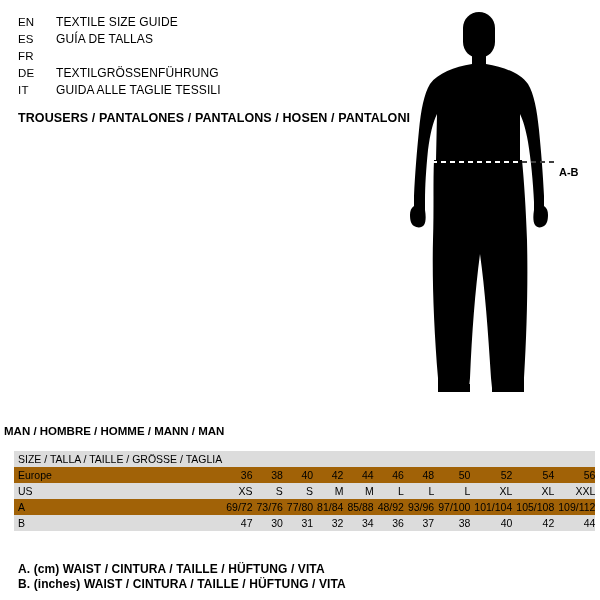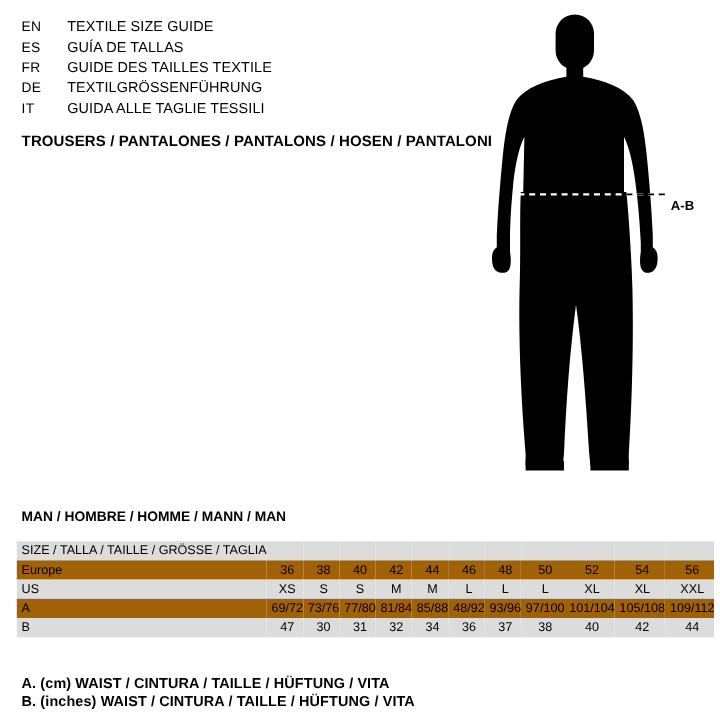--- a/index.html
+++ b/index.html
@@ -67,21 +67,21 @@
     position: absolute;
     left: 159px;
     top: 156px;
     font-size: 11px;
     font-weight: bold;
   }
 
   
   .group-title {
     position: absolute;
-    left: 18px;
+    left: 4px;
     top: 425px;
     font-size: 11.5px;
     font-weight: bold;
   }
   table.size-table {
     position: absolute;
     left: 14px;
     top: 451px;
     width: 572px;
     border-collapse: collapse;
@@ -99,21 +99,21 @@
   }
   table.size-table tr.plain td {
     background: #a16207;
   }
   td.label-cell {
     width: 92px;
     padding-left: 4px;
   }
   td.val {
     width: 44px;
-    text-align: center;
+    text-align: right;
   }
 
   
   .footnotes {
     position: absolute;
     left: 18px;
     top: 562px;
   }
   .footnote {
     font-size: 12px;
@@ -132,21 +132,20 @@
     <div class="lang-row">
       <span class="lang-code">EN</span>
       <span class="lang-text">TEXTILE SIZE GUIDE</span>
     </div>
     <div class="lang-row">
       <span class="lang-code">ES</span>
       <span class="lang-text">GUÍA DE TALLAS</span>
     </div>
     <div class="lang-row">
       <span class="lang-code">FR</span>
-      <span class="lang-text">GUIDE DES TAILLES TEXTILE</span>
     </div>
     <div class="lang-row">
       <span class="lang-code">DE</span>
       <span class="lang-text">TEXTILGRÖSSENFÜHRUNG</span>
     </div>
     <div class="lang-row">
       <span class="lang-code">IT</span>
       <span class="lang-text">GUIDA ALLE TAGLIE TESSILI</span>
     </div>
   </div>

